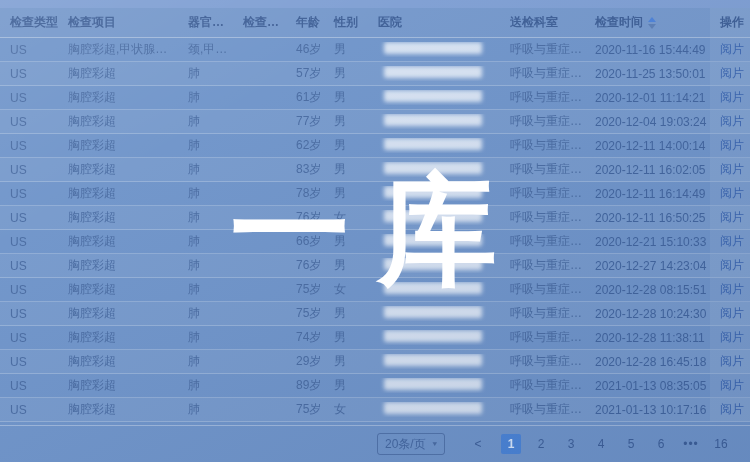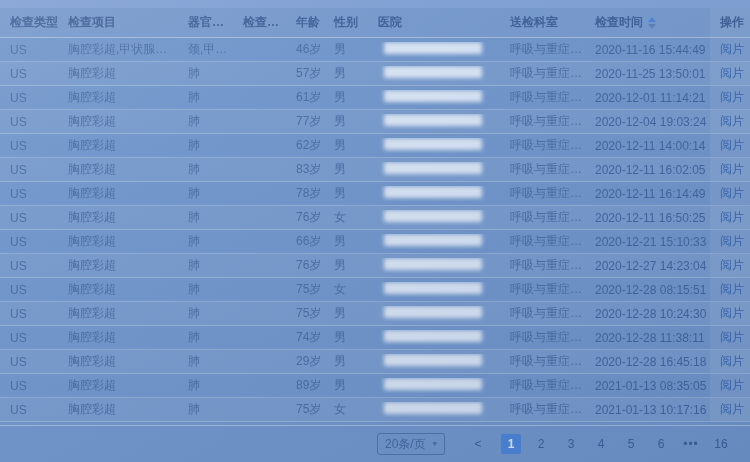--- a/index.html
+++ b/index.html
@@ -325,20 +325,21 @@
           <div class="td c8">呼吸与重症医...</div>
           <div class="td c9">2021-01-13 10:17:16</div>
           <div class="td c10">
             <span class="link">阅片</span>
           </div>
         </div>
 
     </div>
   </div>
 
+  <div class="watermark">一库</div>
 
   <div class="pagebar">
     <div class="size-select">
       <span>20条/页</span>
       <span class="chev">▾</span>
     </div>
     <div class="pg prev">&lt;</div>
     <div class="pg active">1</div>
     <div class="pg">2</div>
     <div class="pg">3</div>

